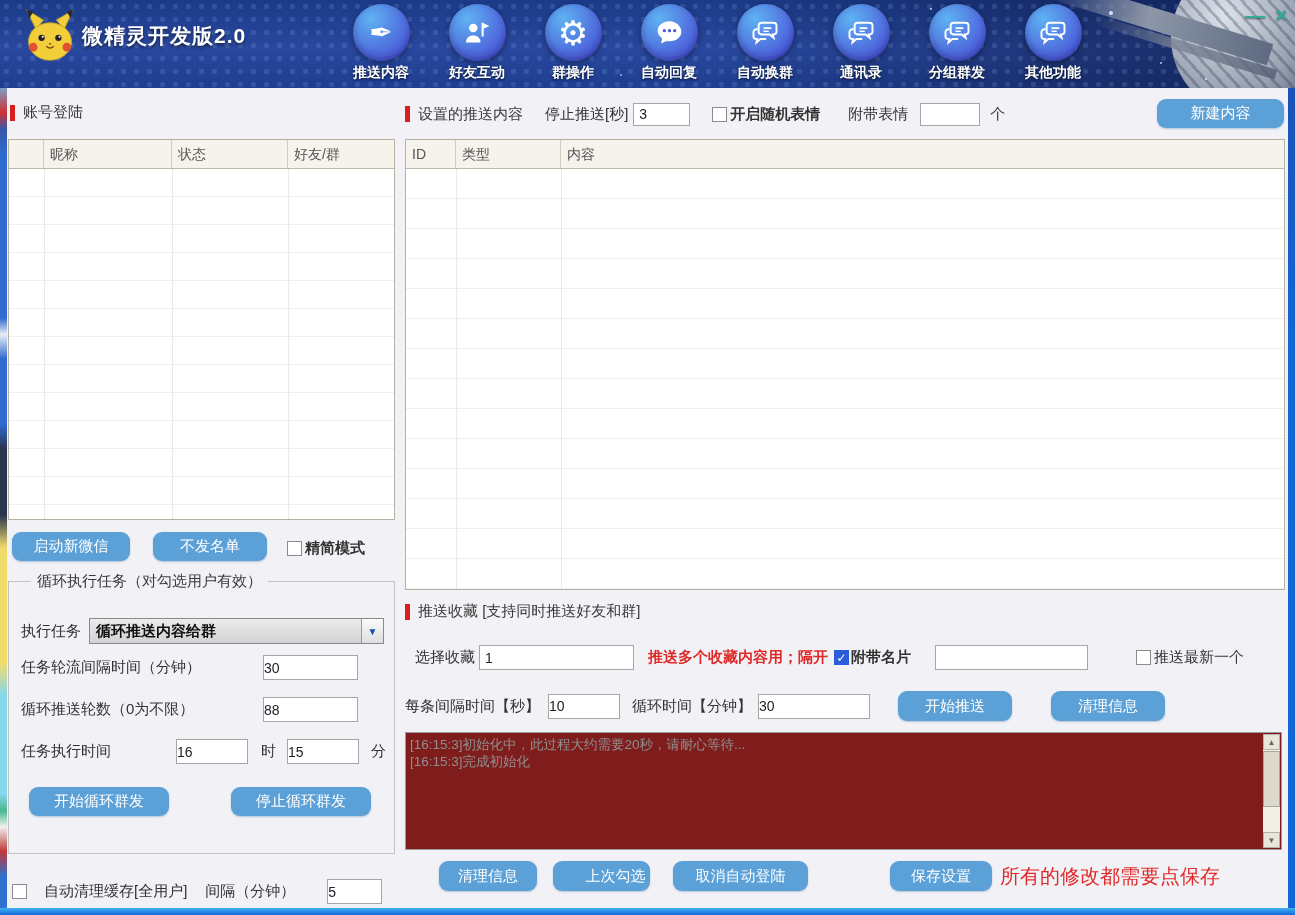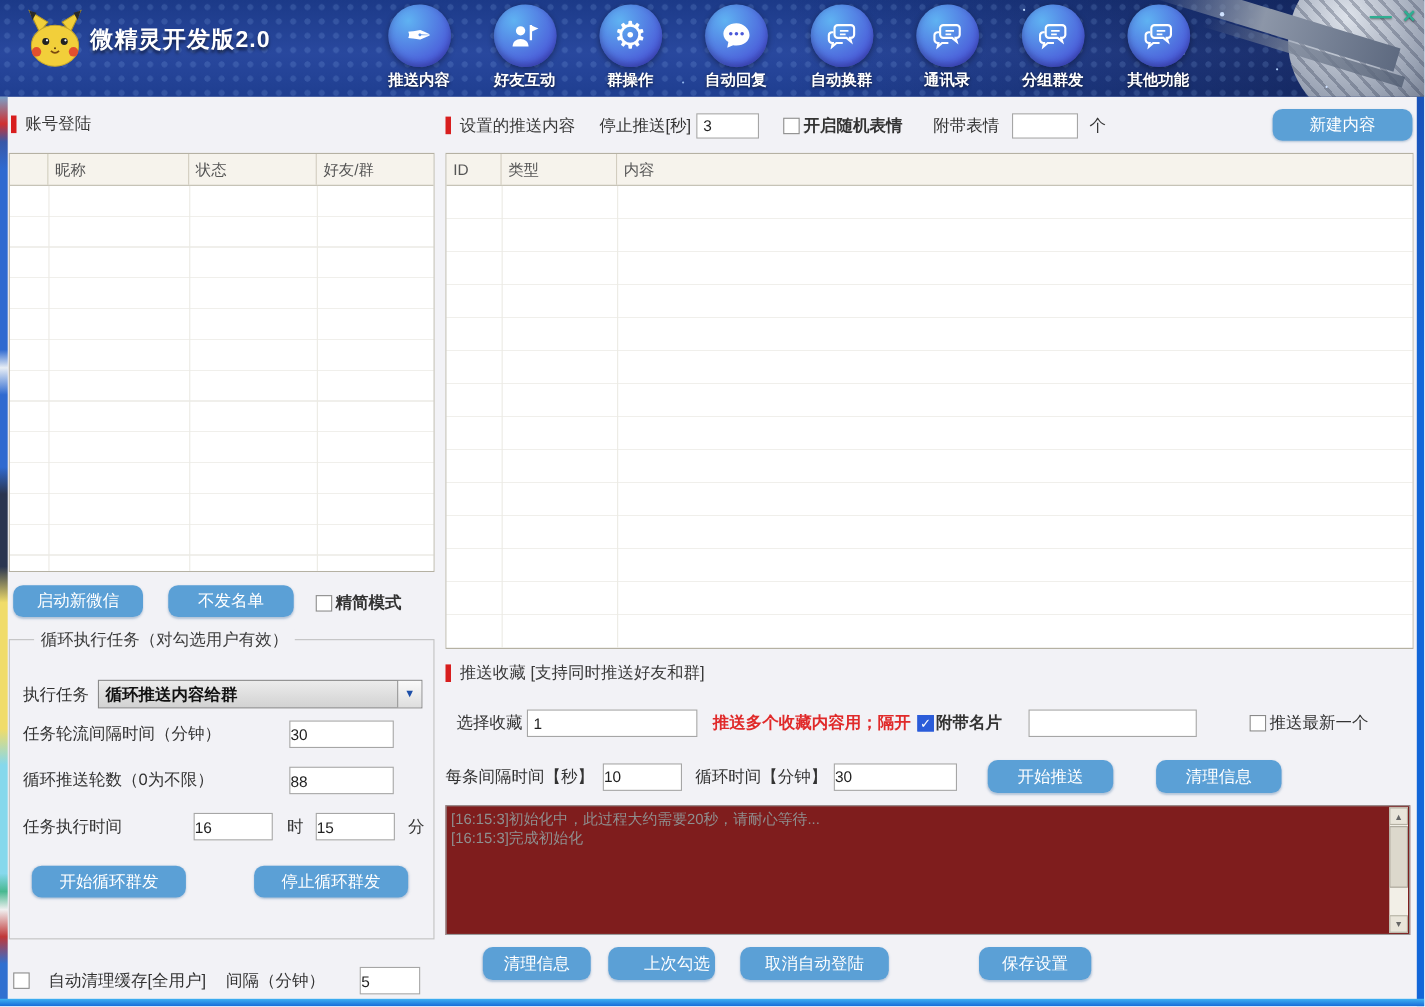--- a/index.html
+++ b/index.html
@@ -349,15 +349,16 @@
           <span>▼</span>
         </div>
     </div>
   </div>
 
   <div class="row" style="left:405px; top:861px; height:30px;">
     <button class="btn" style="margin-left:34px; width:98px; height:30px;">清理信息</button>
     <button class="btn" style="margin-left:16px; width:97px; height:30px;padding-left:28px;">上次勾选</button>
     <button class="btn" style="margin-left:23px; width:135px; height:30px;">取消自动登陆</button>
     <button class="btn" style="margin-left:82px; width:102px; height:30px;">保存设置</button>
+    <span class="red" style="margin-left:8px; font-size:20px; white-space:nowrap;">所有的修改都需要点保存</span>
   </div>
 
 </div>
 
 </body></html>

